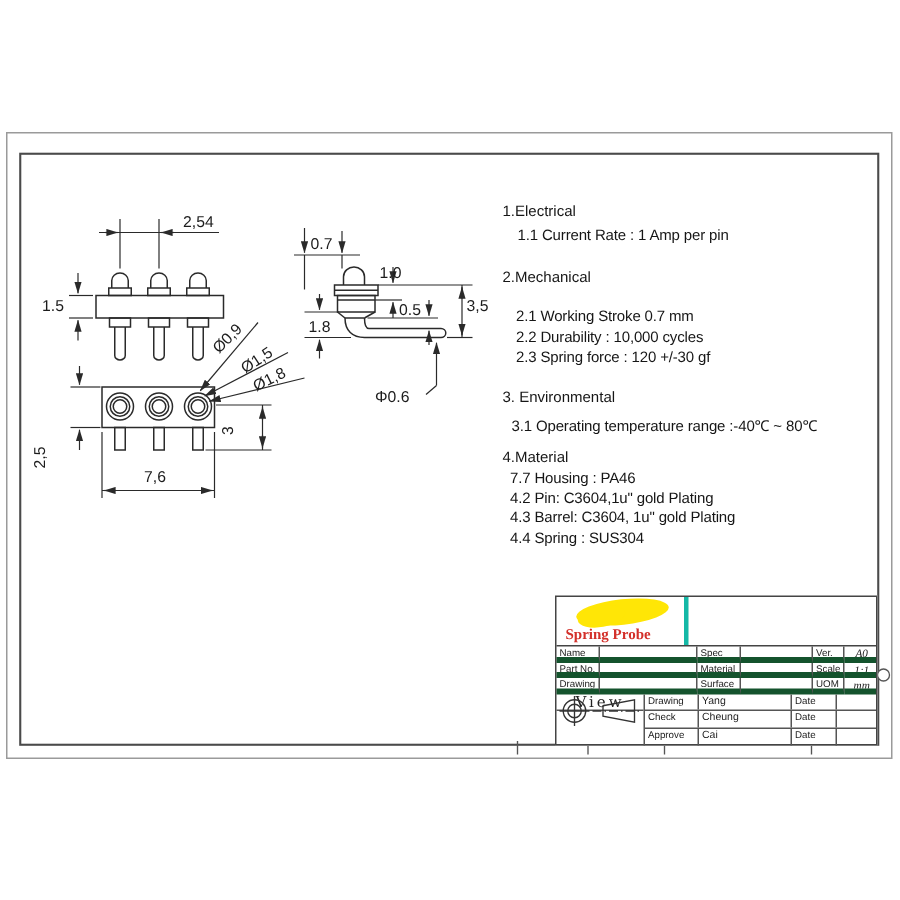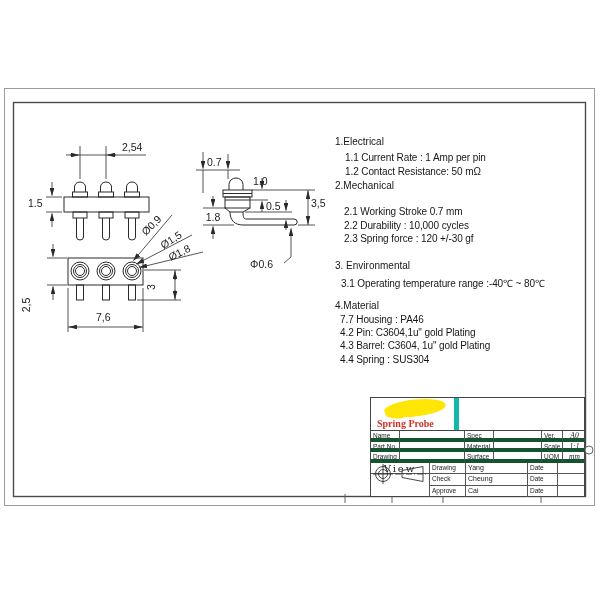--- a/index.html
+++ b/index.html
@@ -10,21 +10,21 @@
   svg .dim{fill:none;stroke:#2a2a2a;stroke-width:0.8;}
   svg .dimtxt{fill:#1c1c1c;font-family:"Liberation Sans",sans-serif;font-size:10.5px;}
   .notes{position:absolute;left:0;top:0;width:600px;height:600px;}
   .nl{position:absolute;font-size:10px;letter-spacing:-0.1px;white-space:nowrap;color:#161616;}
   .nl.h{letter-spacing:0;}
   
   .tb{position:absolute;left:370px;top:397px;width:215px;height:100px;border:1px solid #444;
       box-sizing:border-box;background:#fff;font-size:6.5px;color:#222;}
   .tb *{box-sizing:border-box;}
   .tb-header{display:flex;height:33px;border-bottom:1px solid #444;}
-  .tb-logo{position:relative;width:88px;border-right:5px solid #14b8a6;}
+  .tb-logo{position:relative;width:88px;border-right:3px solid #14b8a6;}
   .logo-text{position:absolute;left:6px;top:20px;font-family:"Liberation Serif",serif;
              font-weight:bold;font-size:10px;white-space:nowrap;}
   .tb-company{flex:1;padding:3px 2px 0 3px;overflow:hidden;}
   .cn{font-size:10px;letter-spacing:0.5px;white-space:nowrap;color:#111;}
   .en{font-size:6.5px;white-space:nowrap;color:#222;margin-top:1px;}
   .tb-grid{display:grid;grid-template-columns:29px 65px 29px 48px 21px auto;}
   .tb-grid .c{height:10.5px;line-height:10px;padding-left:2px;border-right:1px solid #555;
               border-bottom:4px solid #14532d;overflow:hidden;white-space:nowrap;}
   .tb-grid .c.last{border-right:none;}
   .tb-grid .val{font-style:italic;font-family:"Liberation Serif",serif;font-size:7.5px;text-align:center;}
@@ -217,21 +217,20 @@
         <line x1="284" y1="263" x2="291" y2="257"></line>
         <line x1="291" y1="257" x2="291" y2="228.5" marker-end="url(#arr)"></line>
       </g>
       <text class="dimtxt" x="250" y="268">Φ0.6</text>
     </g>
   </svg>
 
   <div class="notes">
     <div class="nl h" style="left:335px;top:136px">1.Electrical</div>
     <div class="nl" style="left:345px;top:152px">1.1  Current Rate : 1 Amp per pin</div>
-    <div class="nl" style="left:345px;top:166px">1.2  Contact Resistance: 50 mΩ</div>
     <div class="nl h" style="left:335px;top:180px">2.Mechanical</div>
     <div class="nl" style="left:344px;top:206px">2.1 Working Stroke 0.7 mm</div>
     <div class="nl" style="left:344px;top:220px">2.2 Durability : 10,000 cycles</div>
     <div class="nl" style="left:344px;top:233px">2.3 Spring force : 120 +/-30 gf</div>
     <div class="nl h" style="left:335px;top:260px">3. Environmental</div>
     <div class="nl" style="left:341px;top:276px">3.1 Operating temperature range :-40℃ ~ 80℃</div>
     <div class="nl h" style="left:335px;top:300px">4.Material</div>
     <div class="nl" style="left:340px;top:314px">7.7 Housing : PA46</div>
     <div class="nl" style="left:340px;top:327px">4.2 Pin: C3604,1u" gold Plating</div>
     <div class="nl" style="left:340px;top:340px">4.3 Barrel: C3604, 1u" gold Plating</div>

